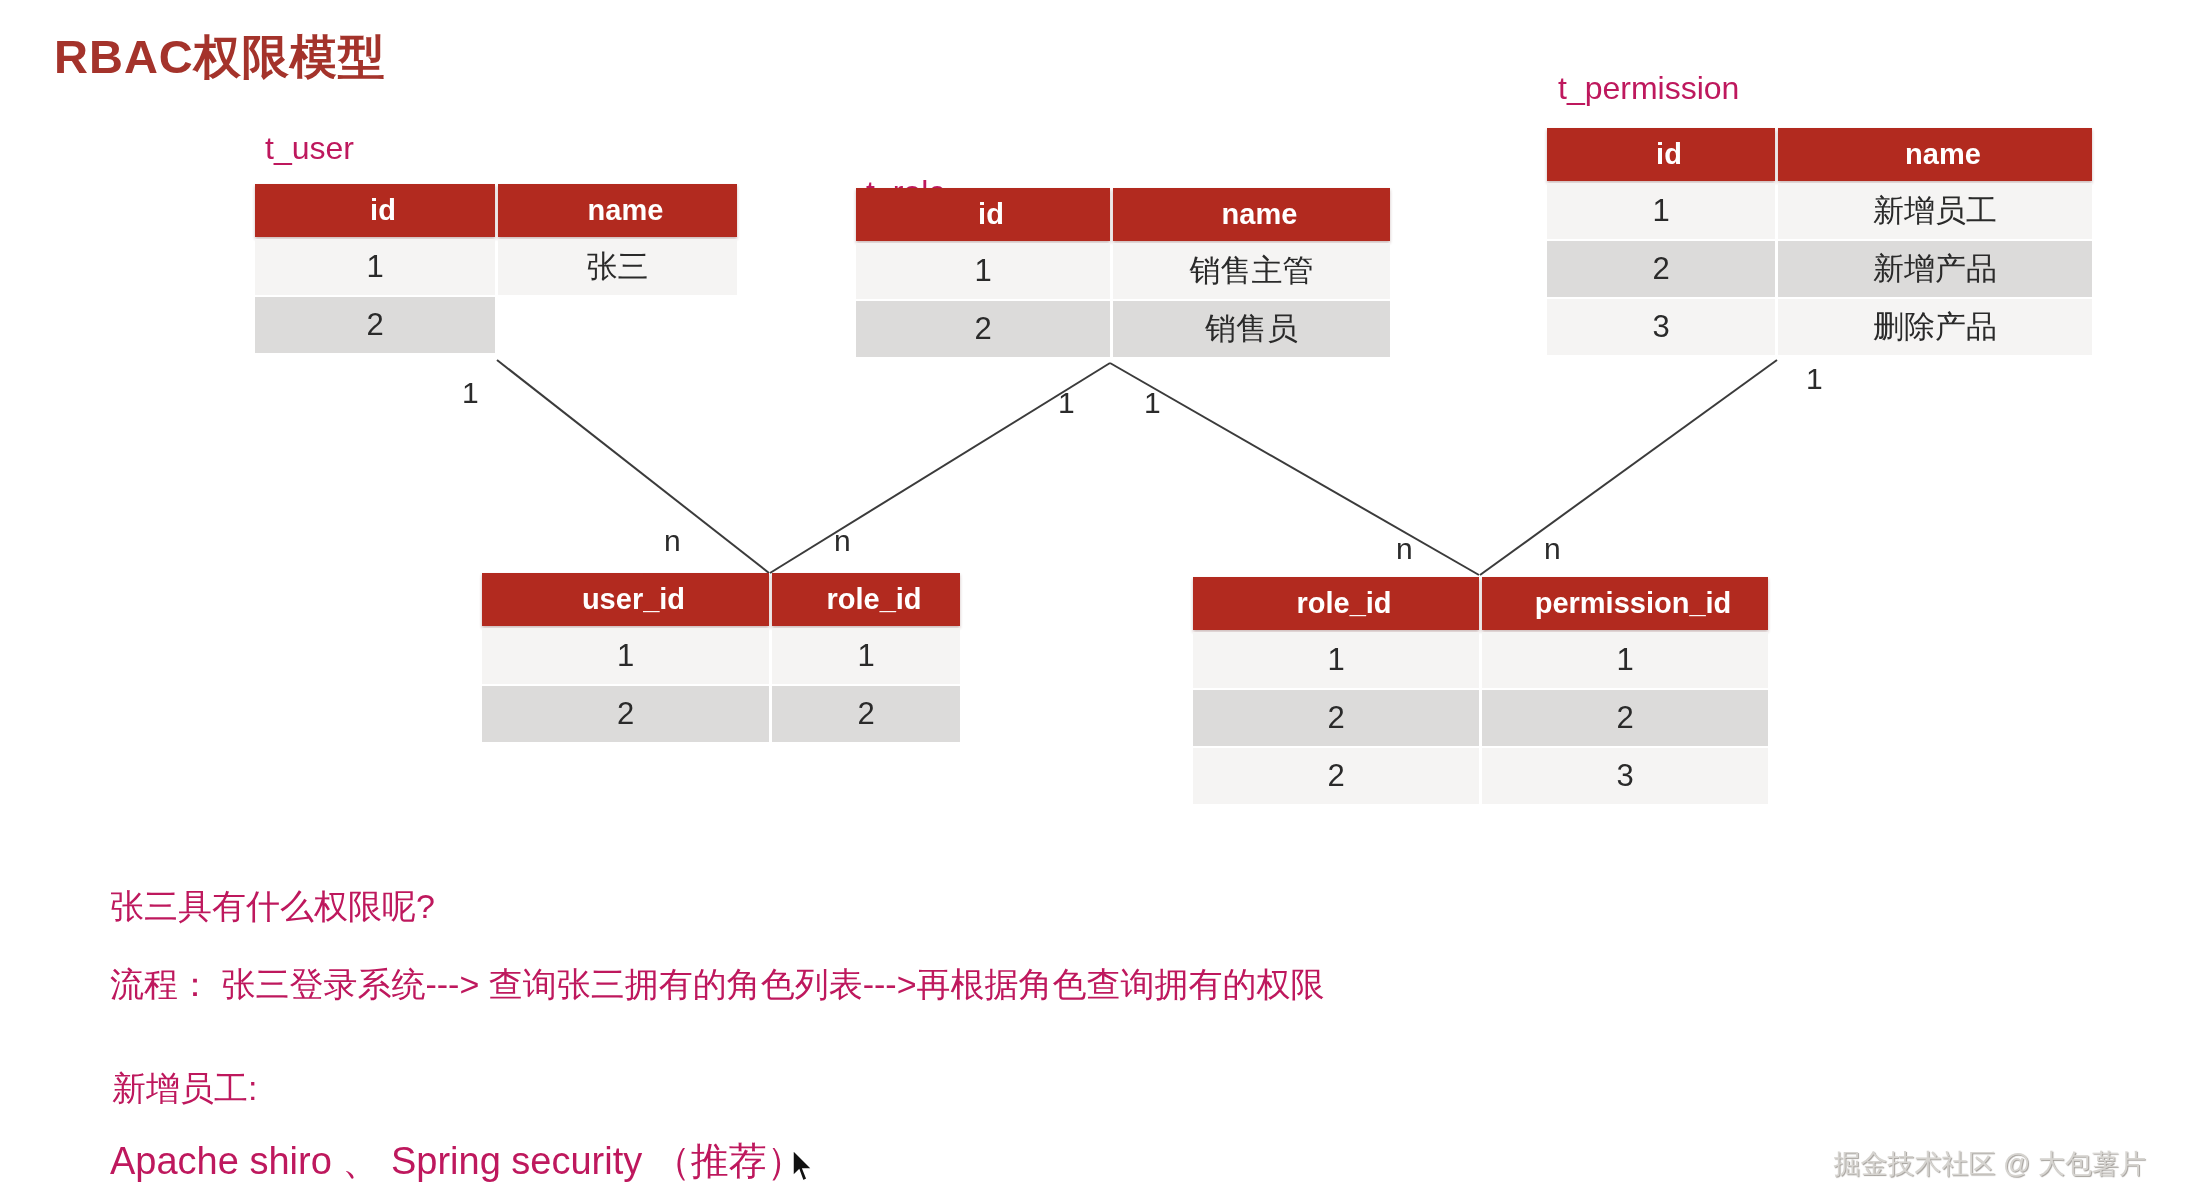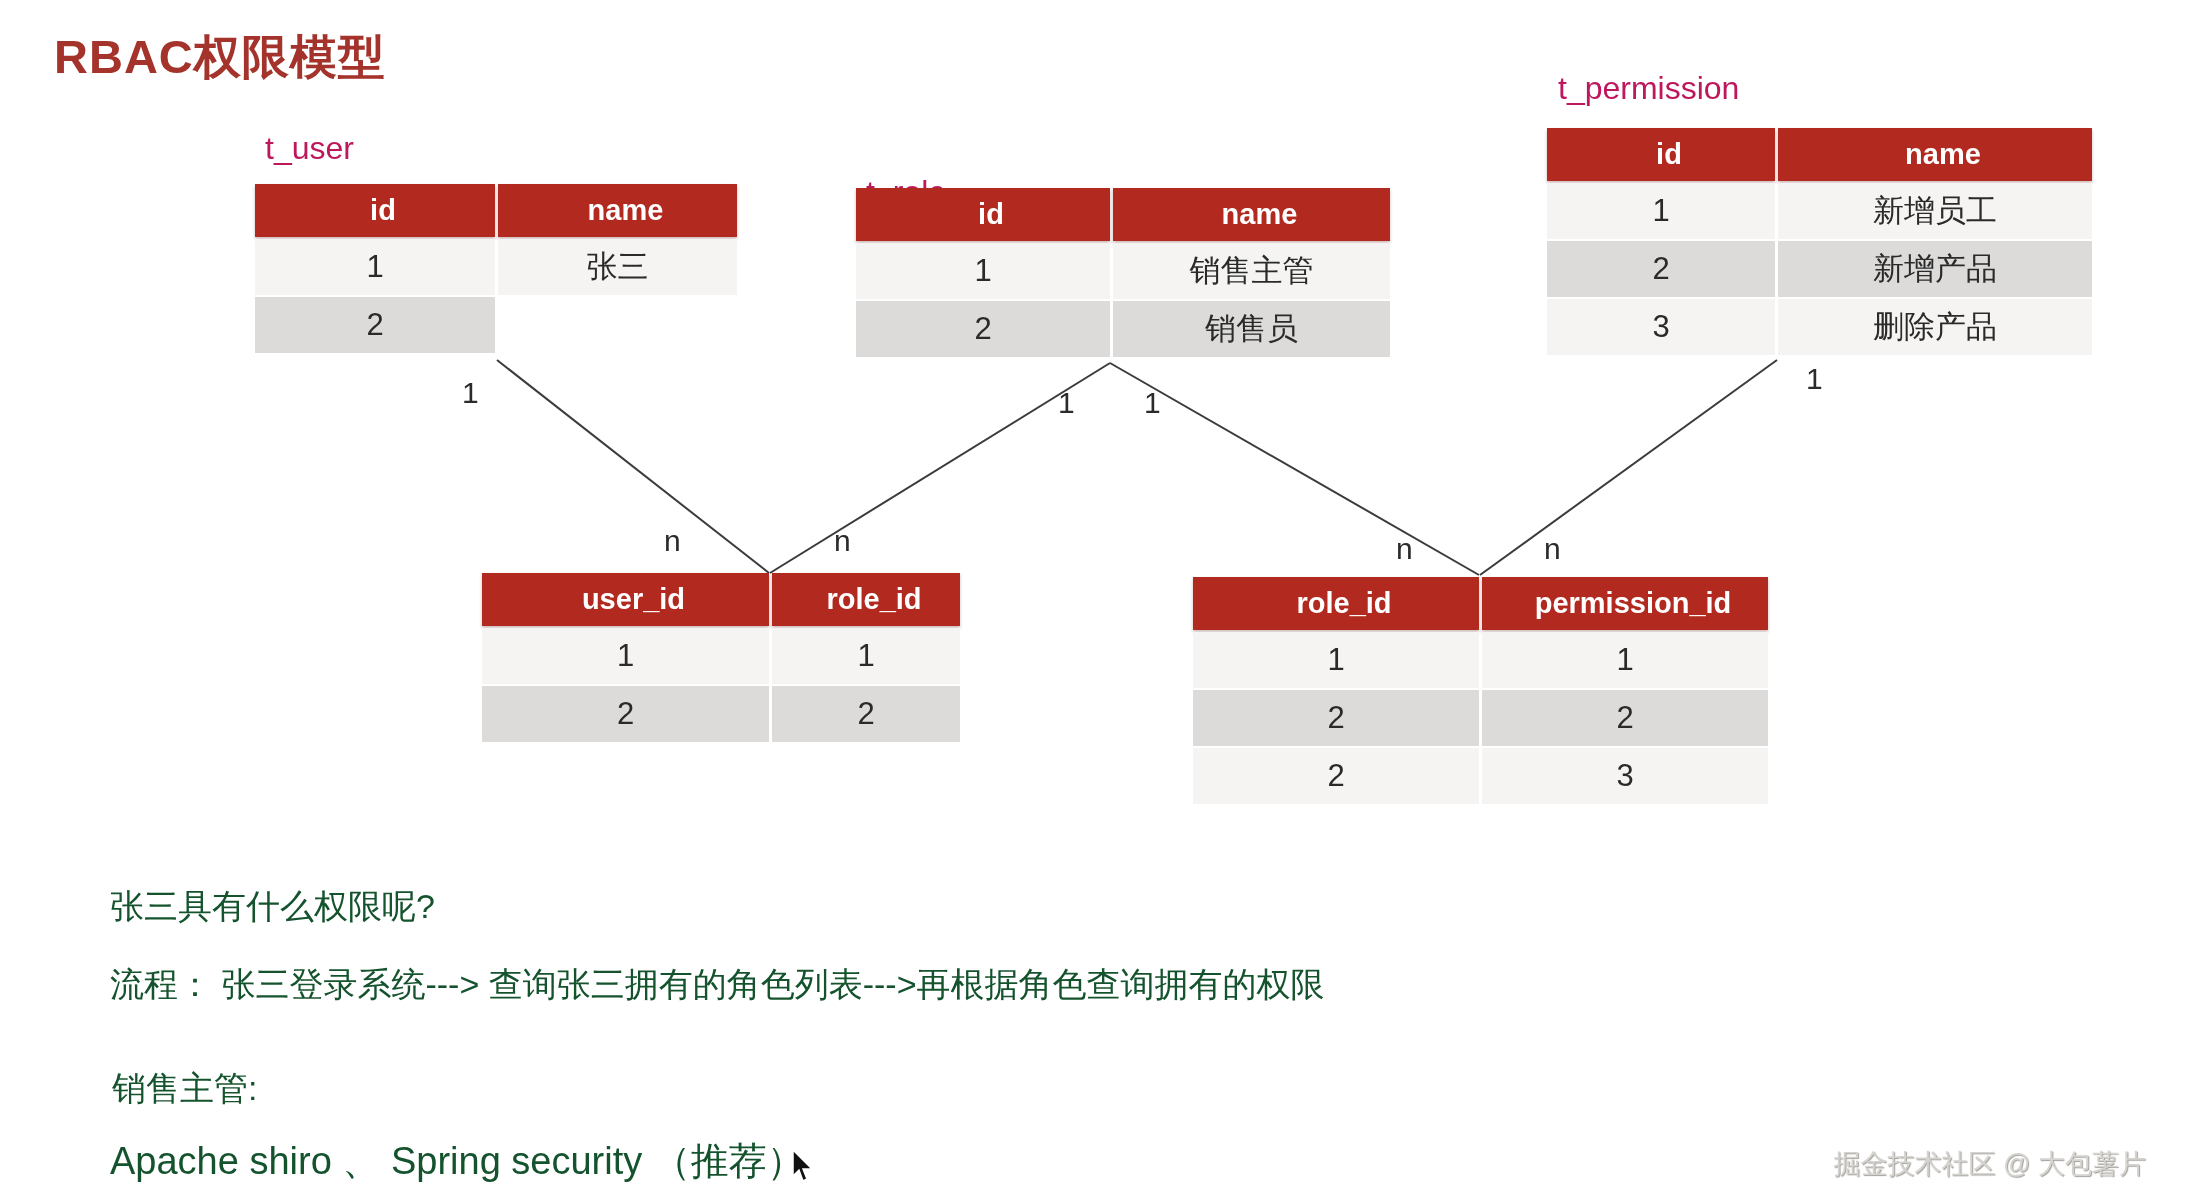--- a/index.html
+++ b/index.html
@@ -27,21 +27,21 @@
     height:53px;background:#B22A1F;color:#ffffff;font-weight:bold;font-size:29px;
     box-shadow:0 2px 3px rgba(90,30,25,0.30);
     padding-left:16px;
   }
   .trow.even .cell{background:#F5F4F3;}
   .trow.odd  .cell{background:#DCDBDA;}
   .card-label{
     position:absolute;font-size:30px;color:#2b2b2b;
   }
   #rel-lines{position:absolute;left:0;top:0;pointer-events:none;}
-  .note{position:absolute;color:#14532d;}
+  .note{position:absolute;color:#be185d;}
   .note.q{left:110px;top:884px;font-size:34px;}
   .note.flow{left:110px;top:962px;font-size:34px;}
   .note.fw-label{left:112px;top:1066px;font-size:34px;}
   .note.fw{left:110px;top:1136px;font-size:38px;}
   .watermark{
     position:absolute;right:56px;top:1146px;
     font-size:27px;color:#d6d4d0;
     text-shadow:1px 1px 1px #a39f9a, -1px -1px 0 #ffffff;
   }
   .cursor{position:absolute;left:792px;top:1150px;}
@@ -150,21 +150,21 @@
   <span class="card-label" style="left:664px;top:524px;">n</span>
   <span class="card-label" style="left:834px;top:524px;">n</span>
   <span class="card-label" style="left:1058px;top:386px;">1</span>
   <span class="card-label" style="left:1144px;top:386px;">1</span>
   <span class="card-label" style="left:1396px;top:532px;">n</span>
   <span class="card-label" style="left:1544px;top:532px;">n</span>
   <span class="card-label" style="left:1806px;top:362px;">1</span>
 
   <div class="note q">张三具有什么权限呢?</div>
   <div class="note flow">流程： 张三登录系统---&gt; 查询张三拥有的角色列表---&gt;再根据角色查询拥有的权限</div>
-  <div class="note fw-label">销售主管:</div>
+  <div class="note fw-label">新增员工:</div>
   <div class="note fw">Apache shiro  、 Spring security （推荐）</div>
 
   <svg class="cursor" width="26" height="34" viewBox="0 0 26 34">
     <polygon points="1,0 1,26 7,20 11,31 15,29 11,19 20,19" fill="#111111" stroke="#ffffff" stroke-width="1.5"></polygon>
   </svg>
 
   <div class="watermark">掘金技术社区 @ 大包薯片</div>
 
 </div>
 

